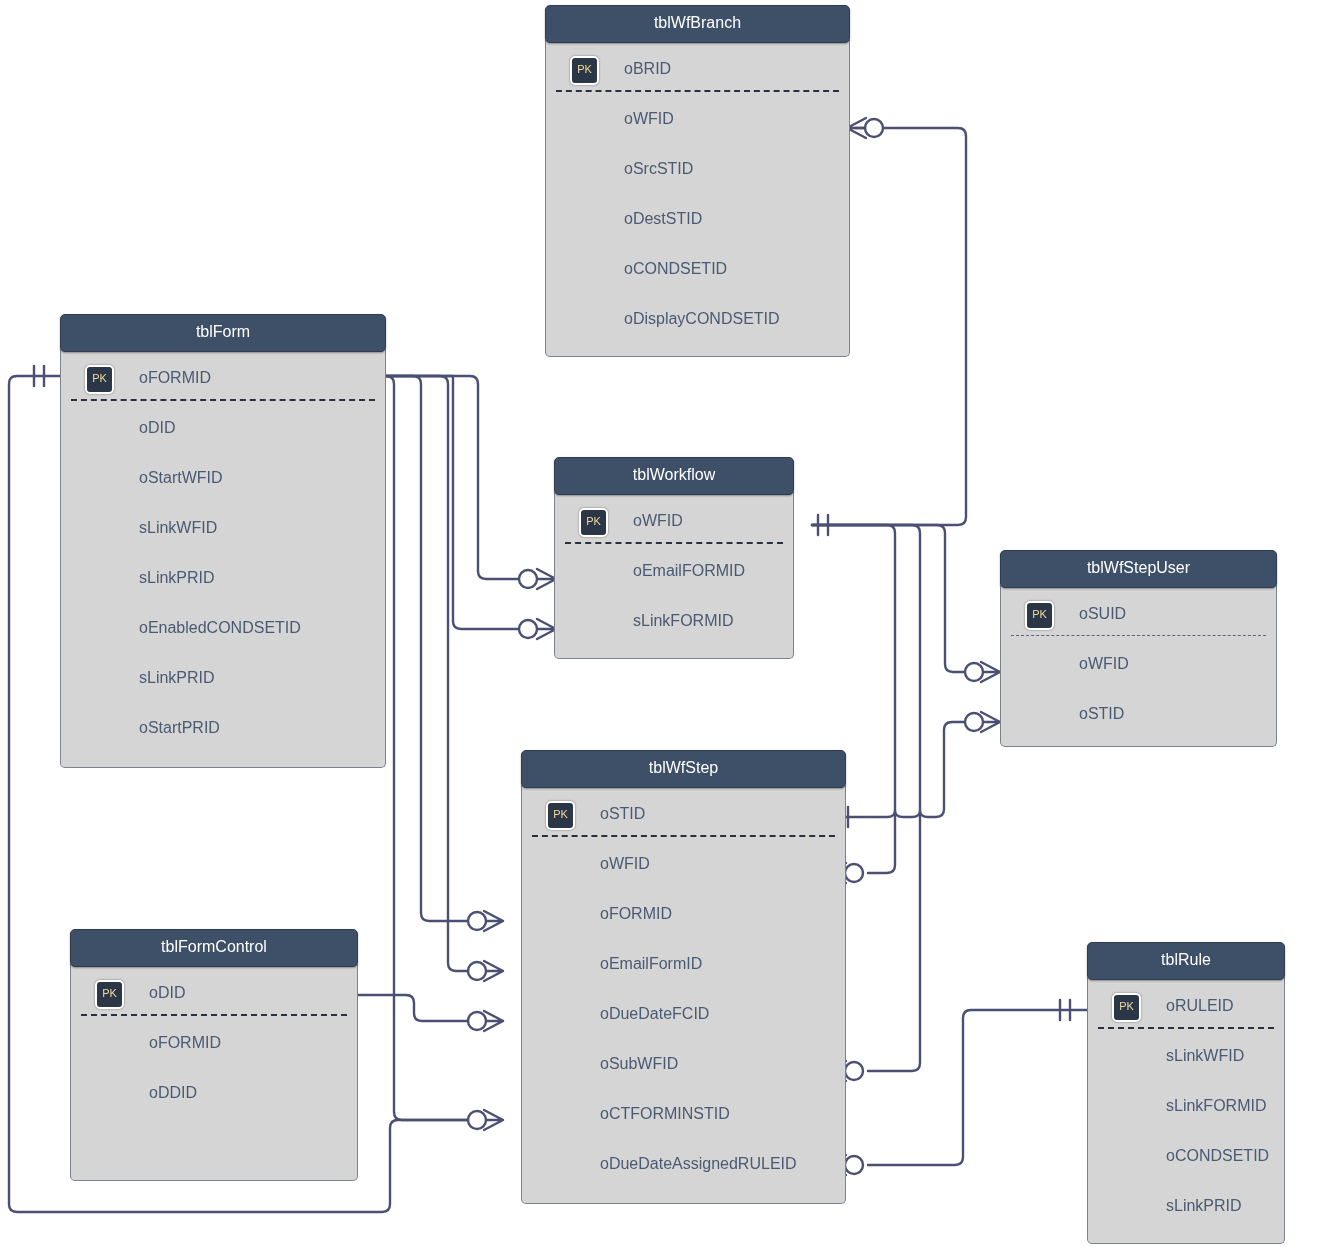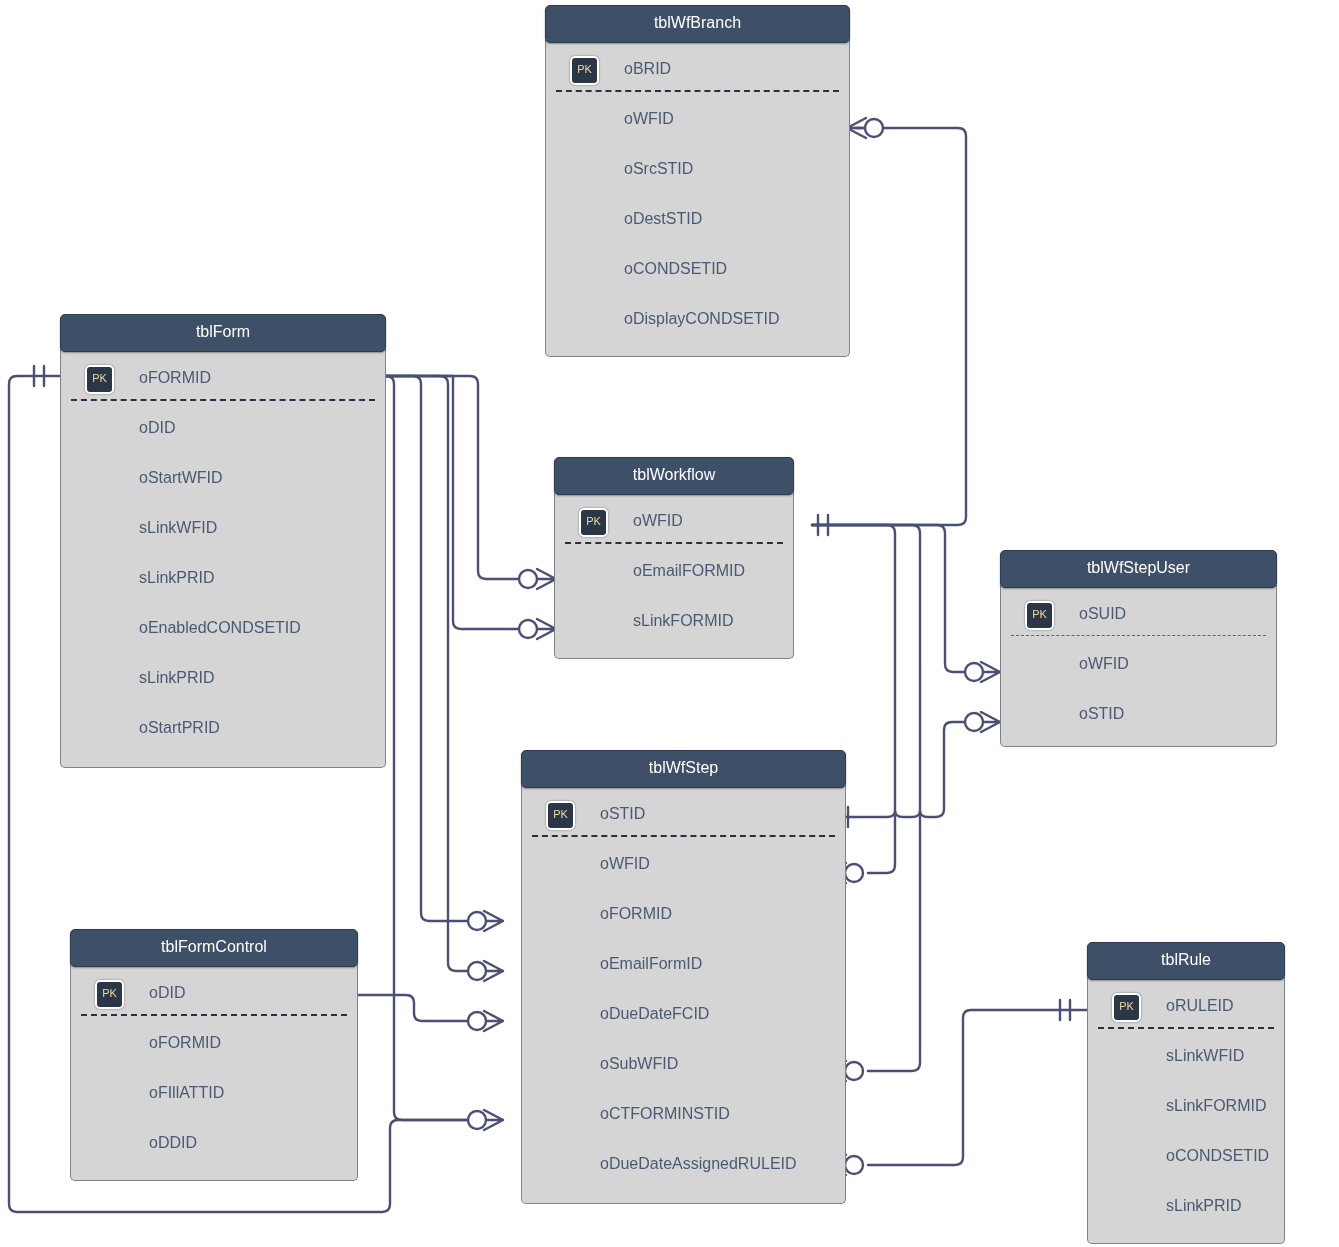--- a/index.html
+++ b/index.html
@@ -328,23 +328,20 @@
     <div class="entity-body" style="height:212px;">
       <div class="attr">
         <span class="pkbadge">PK</span>
         <span class="label">oDID</span>
       </div>
       <div class="divider" style="top:50px;"></div>
       <div class="attr">
           <span class="label">oFORMID</span>
         </div>
       <div class="attr">
-          <span class="label">oFIllATTID</span>
-        </div>
-      <div class="attr">
           <span class="label">oDDID</span>
         </div>
     </div>
   </div>
 
   <div class="entity" style="left:1087px;top:942px;width:198px;">
     <div class="entity-header">
       <span>tblRule</span>
     </div>
     <div class="entity-body" style="height:262px;">

